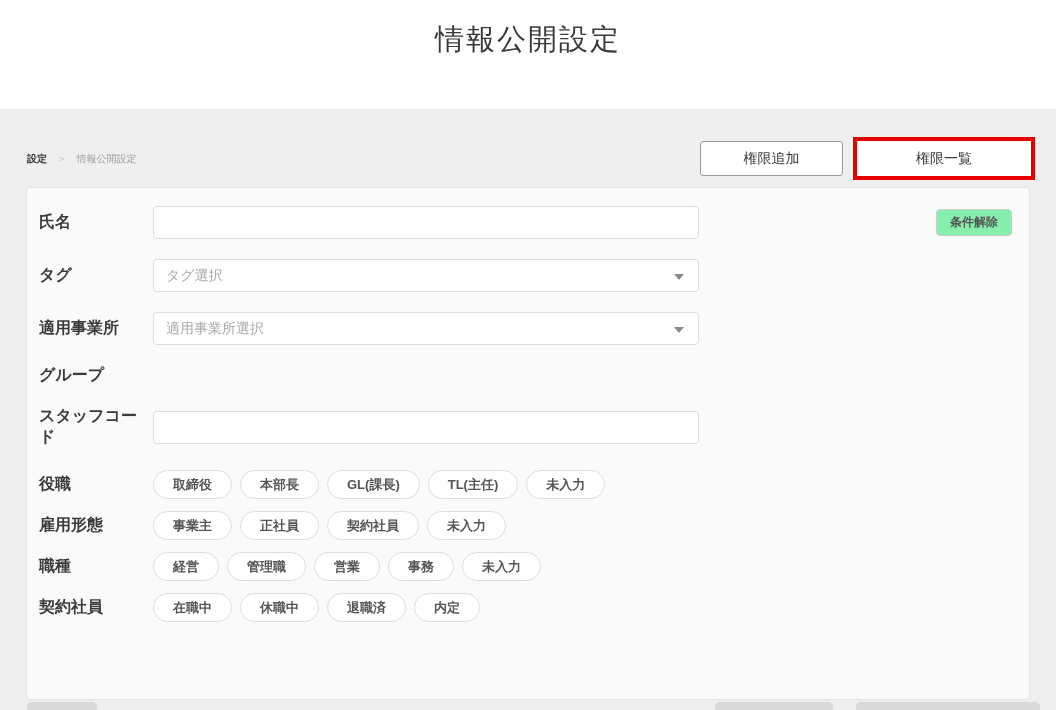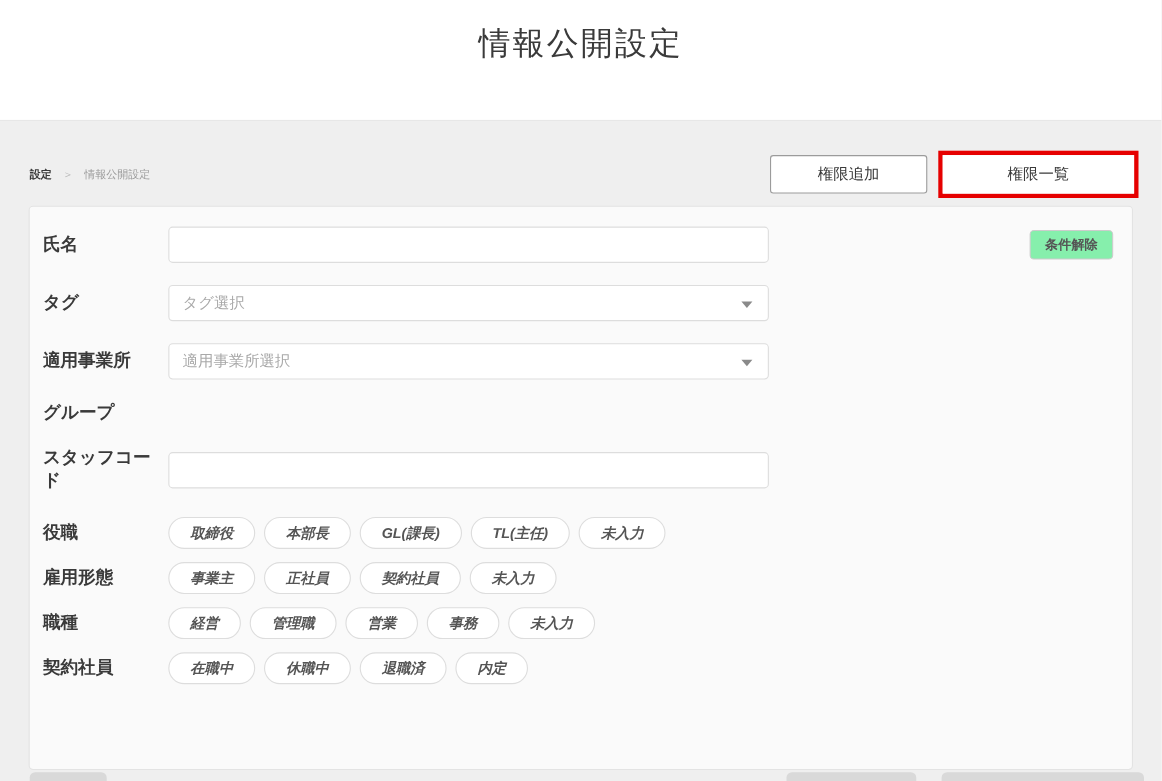--- a/index.html
+++ b/index.html
@@ -143,21 +143,20 @@
     background: #fff;
     border: 1px solid var(--border-gray, #ddd);
     border-radius: 15px;
     font-size: 13px;
     font-weight: 600;
     color: #555;
     font-family: inherit;
     display: inline-flex;
     align-items: center;
     cursor: pointer;
-    font-style: italic;
   }
   
   .peek {
     position: absolute;
     bottom: 0;
     height: 8px;
     background: #d9d9d9;
     border-radius: 5px 5px 0 0;
   }
   .peek-left   { left: 27px;  width: 70px; }

